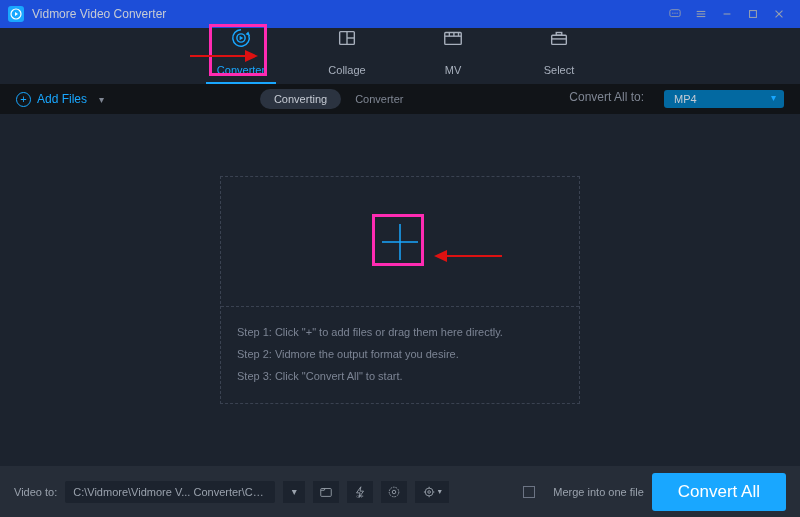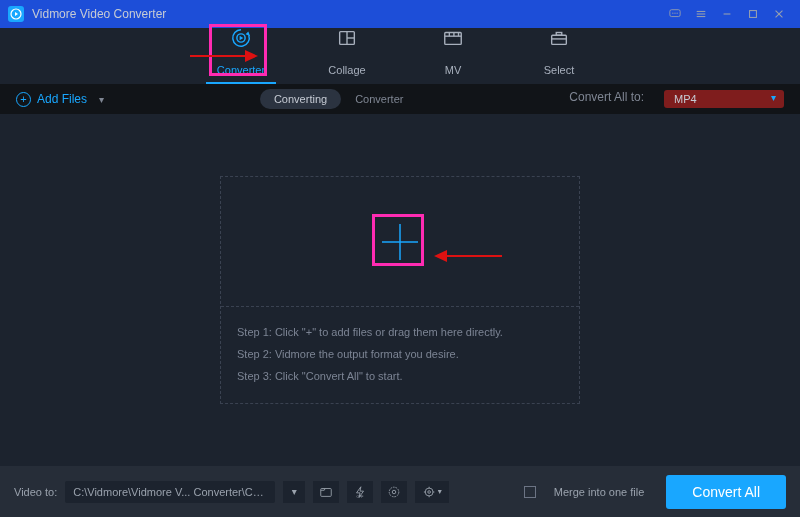--- a/index.html
+++ b/index.html
@@ -27,41 +27,41 @@
   
   .toolbar { height: 30px; background:#111418; display:flex; align-items:center; padding:0 16px; gap:8px; color:#7f8693; font-size:12px; }
   .add-files { color:#19a7ff; display:flex; align-items:center; gap:6px; cursor:pointer; }
   .add-files .plus { width:15px; height:15px; border:1.5px solid #19a7ff; border-radius:50%; display:flex; align-items:center; justify-content:center; font-size:11px; line-height:1; }
   .add-chevron { color:#7f8693; font-size:10px; padding:0 4px; cursor:pointer; }
   .tb-center { flex:1; display:flex; justify-content:center; }
   .segment { display:flex; }
   .seg-btn { padding:4px 14px; border-radius:12px; cursor:pointer; font-size:11px; }
   .seg-btn.active { background:#2b3340; color:#c6cbd4; }
   .convert-all-to { display:flex; align-items:flex-start; gap:20px; }
-  .format-select { background:#7f1d1d; color:#c6cbd4; padding:3px 24px 3px 10px; border-radius:3px; font-size:11px; position:relative; cursor:pointer; min-width:120px; }
+  .format-select { background:#0369a1; color:#c6cbd4; padding:3px 24px 3px 10px; border-radius:3px; font-size:11px; position:relative; cursor:pointer; min-width:120px; }
   .format-select::after { content:"▾"; color:#19a7ff; position:absolute; right:8px; top:2px; font-size:10px; }
 
   
   .main { position:relative; height: 352px; background:#1c232e; display:flex; align-items:center; justify-content:center; }
   .drop-panel { width: 360px; border:1px dashed #3a4251; padding:0; }
   .drop-upper { height:130px; display:flex; align-items:center; justify-content:center; border-bottom:1px dashed #3a4251; }
   .plus-target { width:44px; height:44px; display:flex; align-items:center; justify-content:center; cursor:pointer; }
   .plus-target svg { width:44px; height:44px; }
   .drop-lower { padding:14px 16px 16px; color:#7c8494; font-size:11px; line-height:2; }
 
   
   .footer { height: 51px; background:#262d38; display:flex; align-items:center; padding:0 14px; gap:8px; color:#9aa2ad; font-size:11px; }
   .saveto-input { background:#1c232e; color:#9aa2ad; padding:5px 8px; border-radius:2px; width:210px; white-space:nowrap; overflow:hidden; text-overflow:ellipsis; }
   .smallbtn { width:26px; height:22px; background:#1c232e; display:flex; align-items:center; justify-content:center; cursor:pointer; color:#9aa2ad; }
   .smallbtn.dd { width:22px; font-size:10px; }
   .smallbtn svg { width:14px; height:14px; }
   .footer .spacer { flex:1; }
   .merge { display:flex; align-items:center; gap:18px; cursor:pointer; }
   .merge .box { width:12px; height:12px; border:1px solid #6c7484; }
-  .convert-btn { background:#19a7ff; color:#fff; padding:9px 26px; border-radius:3px; font-size:14px; cursor:pointer; margin-left:14px; }
+  .convert-btn { background:#19a7ff; color:#fff; padding:9px 26px; border-radius:3px; font-size:17px; cursor:pointer; }
 
   
   .arrow { position:absolute; pointer-events:none; }
 </style>
 </head>
 <body>
 
 <div class="titlebar">
   <div class="logo">
     <svg viewBox="0 0 12 12">

